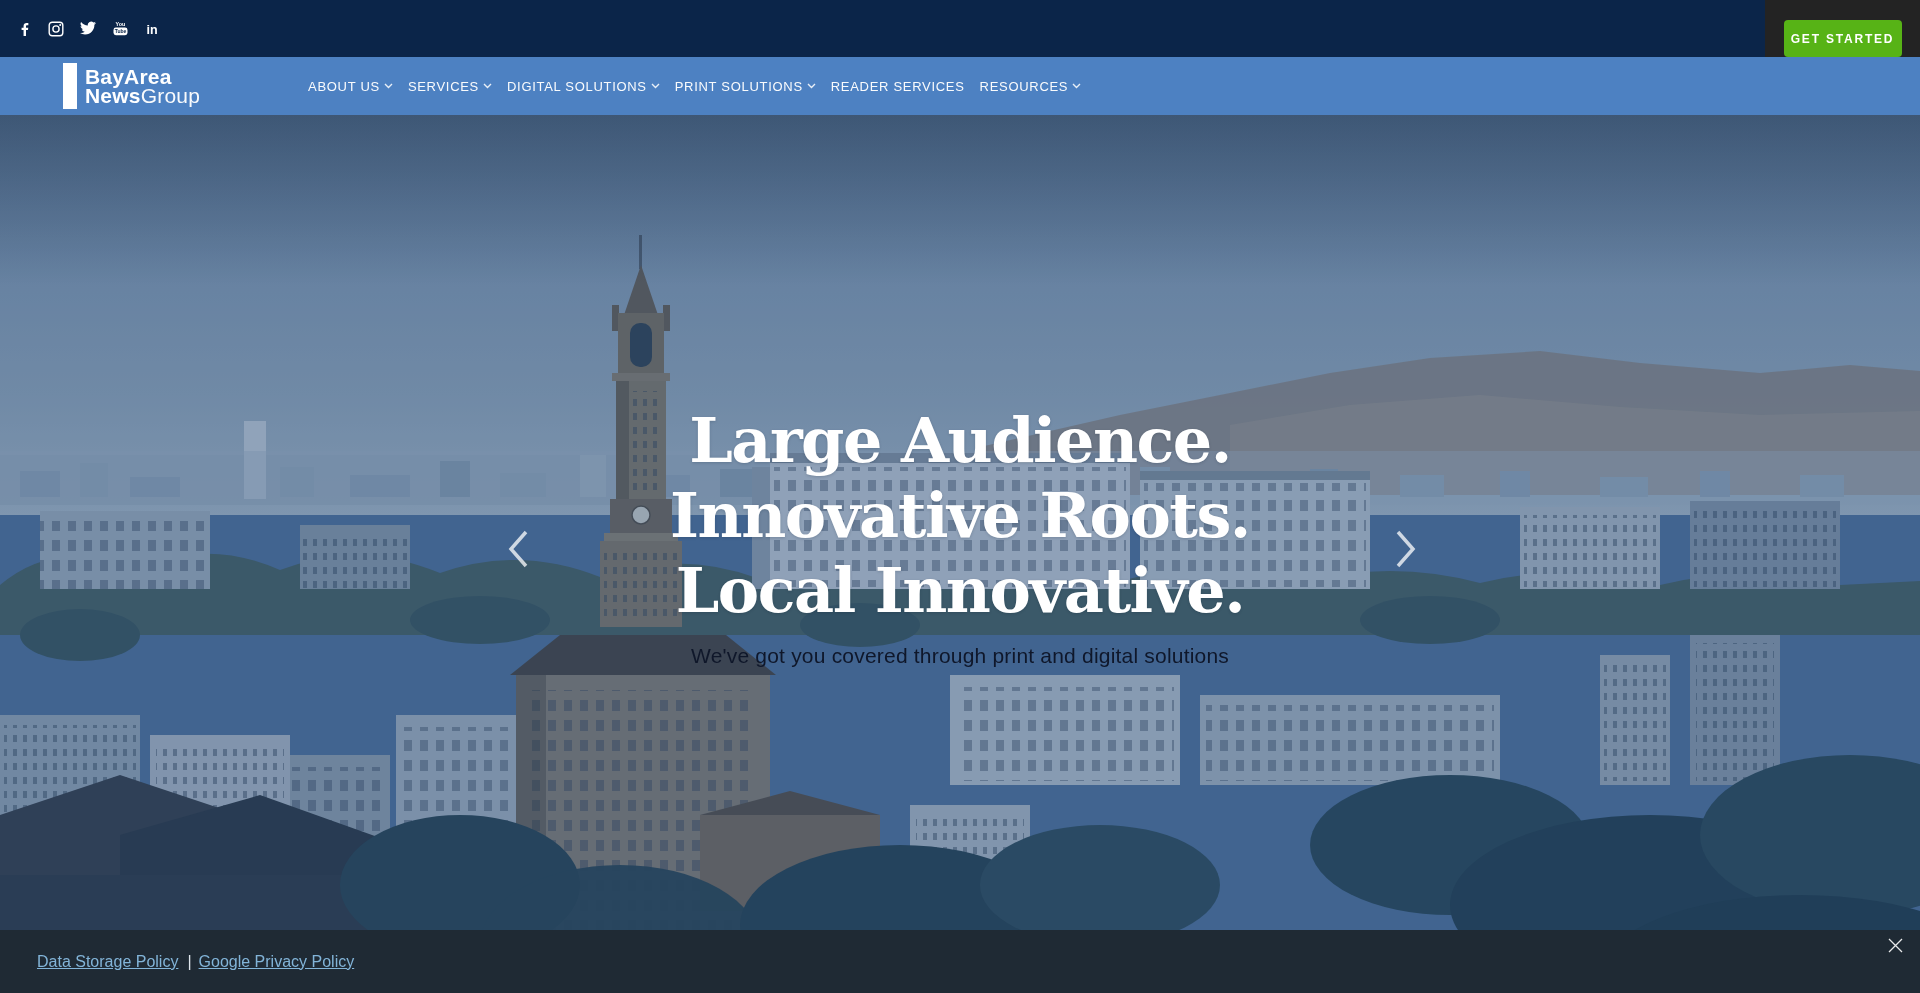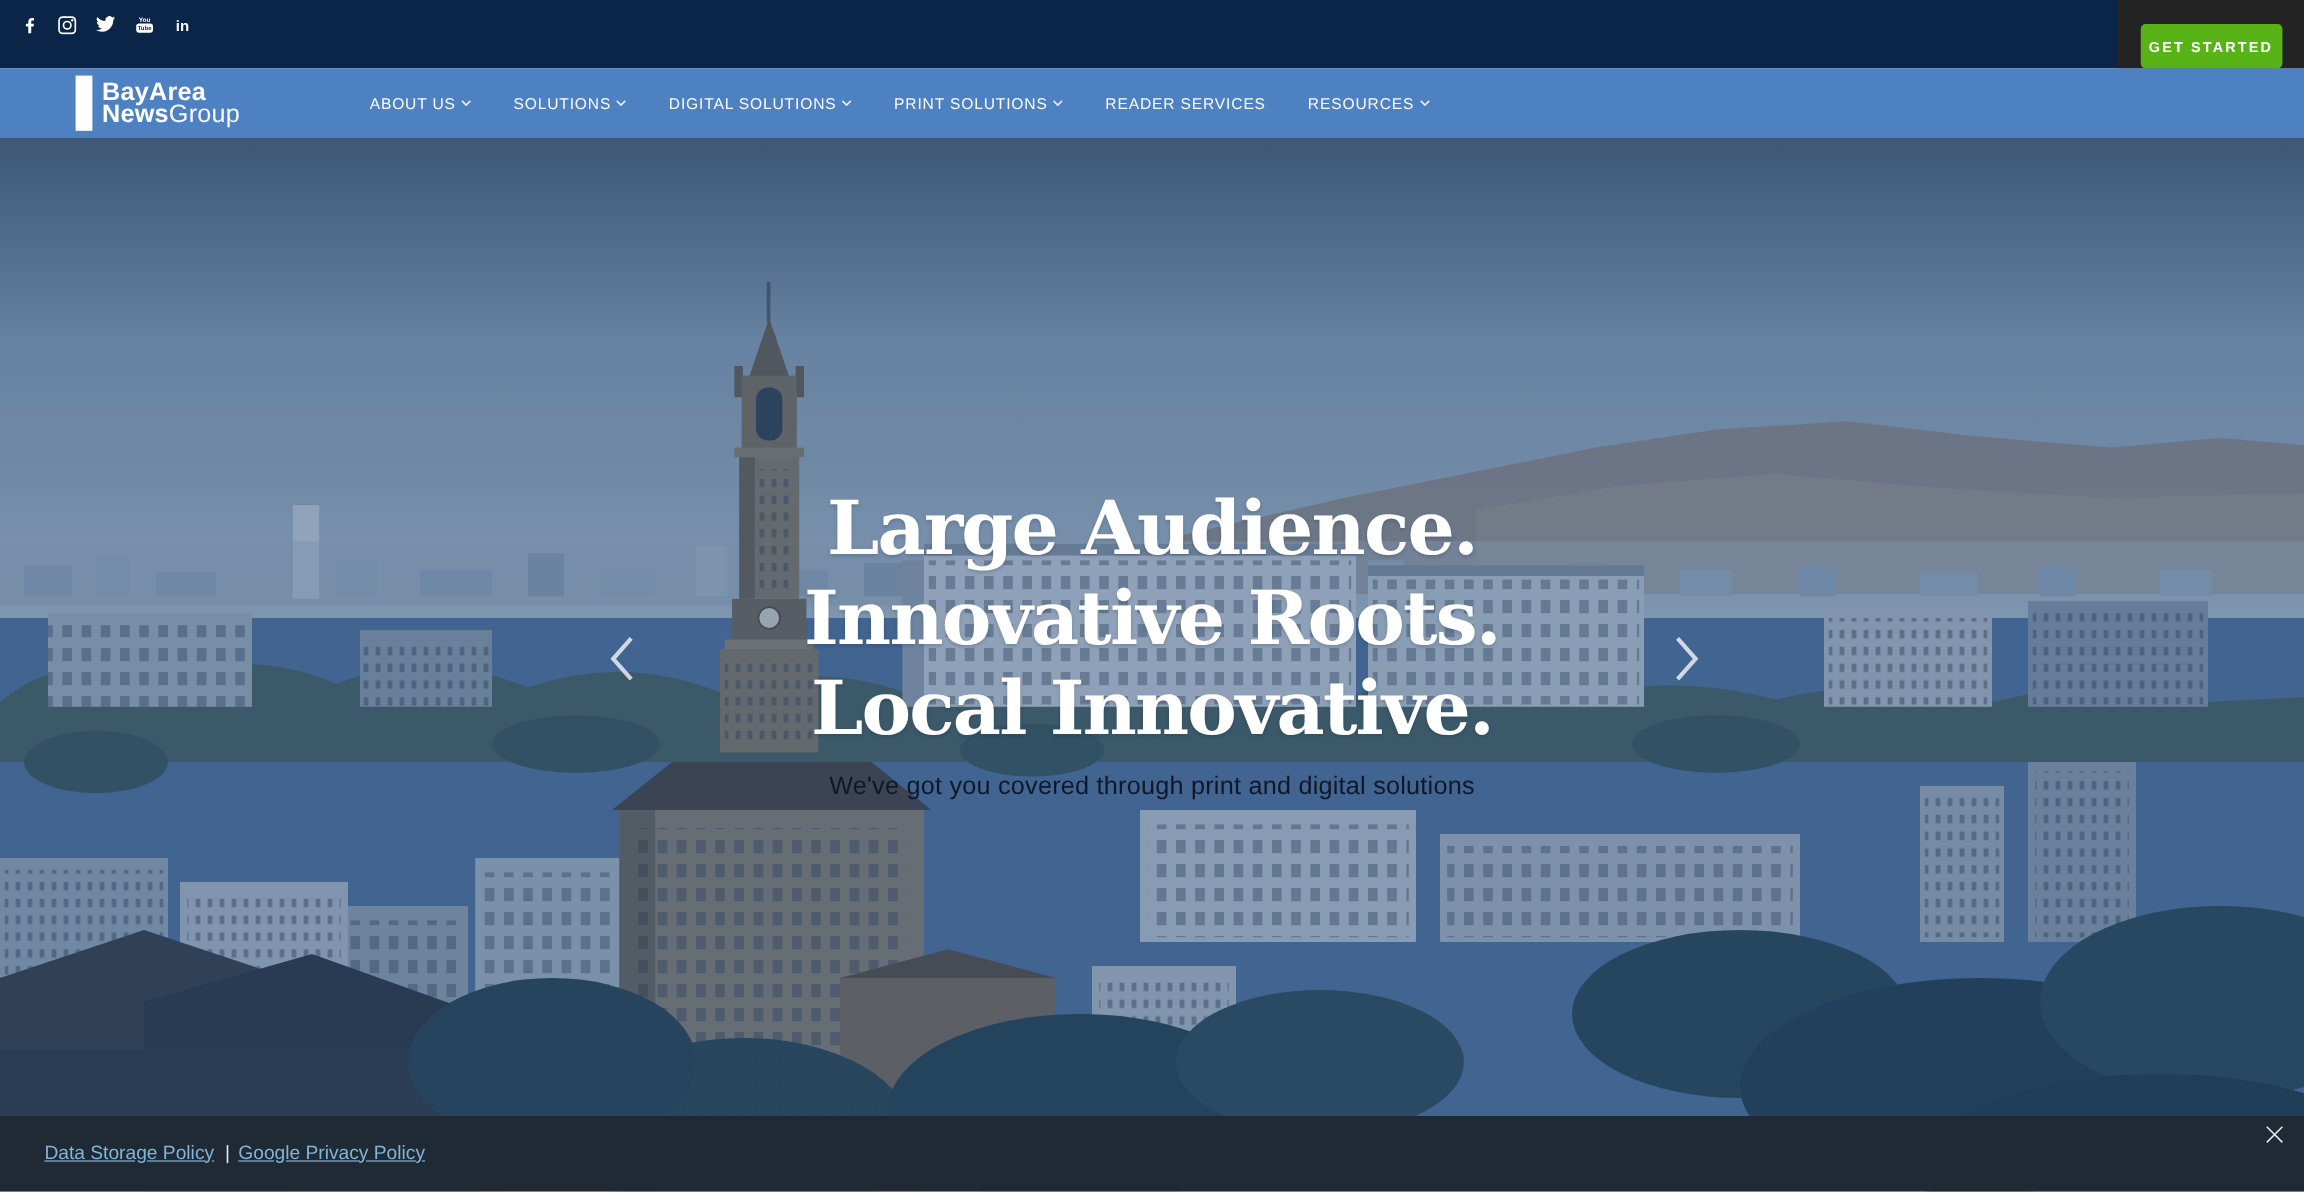--- a/index.html
+++ b/index.html
@@ -4,39 +4,39 @@
 <style>
   * { margin:0; padding:0; box-sizing:border-box; }
   html,body { width:1920px; height:993px; overflow:hidden; background:#fff;
               font-family:"Liberation Sans", sans-serif; }
   .page { position:relative; width:1920px; height:993px; overflow:hidden; }
 
   
   .topbar { position:relative; height:57px; background:#0b2549;
             display:flex; align-items:center; justify-content:space-between; }
   .social { display:flex; align-items:center; padding-left:8px; }
-  .social a { width:32px; height:32px; display:flex; align-items:flex-start; justify-content:center;
+  .social a { width:32px; height:32px; display:flex; align-items:center; justify-content:center;
               text-decoration:none; }
   .social svg { display:block; }
   .cta-wrap { width:155px; height:57px; background:#232323;
               display:flex; align-items:flex-end; justify-content:center; }
   .cta-btn { background:#57b316; color:#fff; border:none; border-radius:4px;
              width:118px; height:37px; font-size:12px; font-weight:bold;
              letter-spacing:1.8px; cursor:pointer;
              font-family:"Liberation Sans", sans-serif; }
 
   
   .navbar { position:relative; height:58px; background:#4d81c2;
             display:flex; align-items:center; }
   .logo { display:flex; align-items:center; margin-left:63px; text-decoration:none; }
   .logo-bar { width:14px; height:46px; background:#fff; margin-right:8px; }
   .logo-text { color:#fff; font-size:21px; line-height:19px; letter-spacing:0.2px; }
   .logo-text .b { font-weight:bold; }
   .logo-text .l { font-weight:normal; opacity:.96; }
-  .menu { display:flex; list-style:none; margin-left:108px; gap:35px; align-items:center; }
+  .menu { display:flex; list-style:none; margin-left:108px; gap:15px; align-items:center; }
   .menu a { color:#fff; text-decoration:none; font-size:13px; letter-spacing:0.7px;
             display:flex; align-items:center; opacity:.97; }
   .menu a .chev { margin-left:4px; display:inline-flex; opacity:.9; }
 
   
   .hero { position:relative; height:878px; overflow:hidden; background:#55779d; }
   .hero-bg { position:absolute; inset:0; }
   .hero-content { position:absolute; top:288px; left:0; right:0; text-align:center; z-index:3; }
   .hero-title { color:#fff; font-family:"DejaVu Serif", serif; font-weight:bold;
                 font-size:62px; line-height:75px; letter-spacing:-1.5px;
@@ -113,21 +113,21 @@
             <span>ABOUT US</span>
             <span class="chev">
               <svg width="9" height="6" viewBox="0 0 9 6">
                 <path d="M1 1l3.5 3.5L8 1" stroke="#fff" stroke-width="1.4" fill="none"></path>
               </svg>
             </span>
           </a>
         </li>
       <li>
           <a href="#">
-            <span>SOLUTIONS</span>
+            <span>SERVICES</span>
             <span class="chev">
               <svg width="9" height="6" viewBox="0 0 9 6">
                 <path d="M1 1l3.5 3.5L8 1" stroke="#fff" stroke-width="1.4" fill="none"></path>
               </svg>
             </span>
           </a>
         </li>
       <li>
           <a href="#">
             <span>DIGITAL SOLUTIONS</span>

